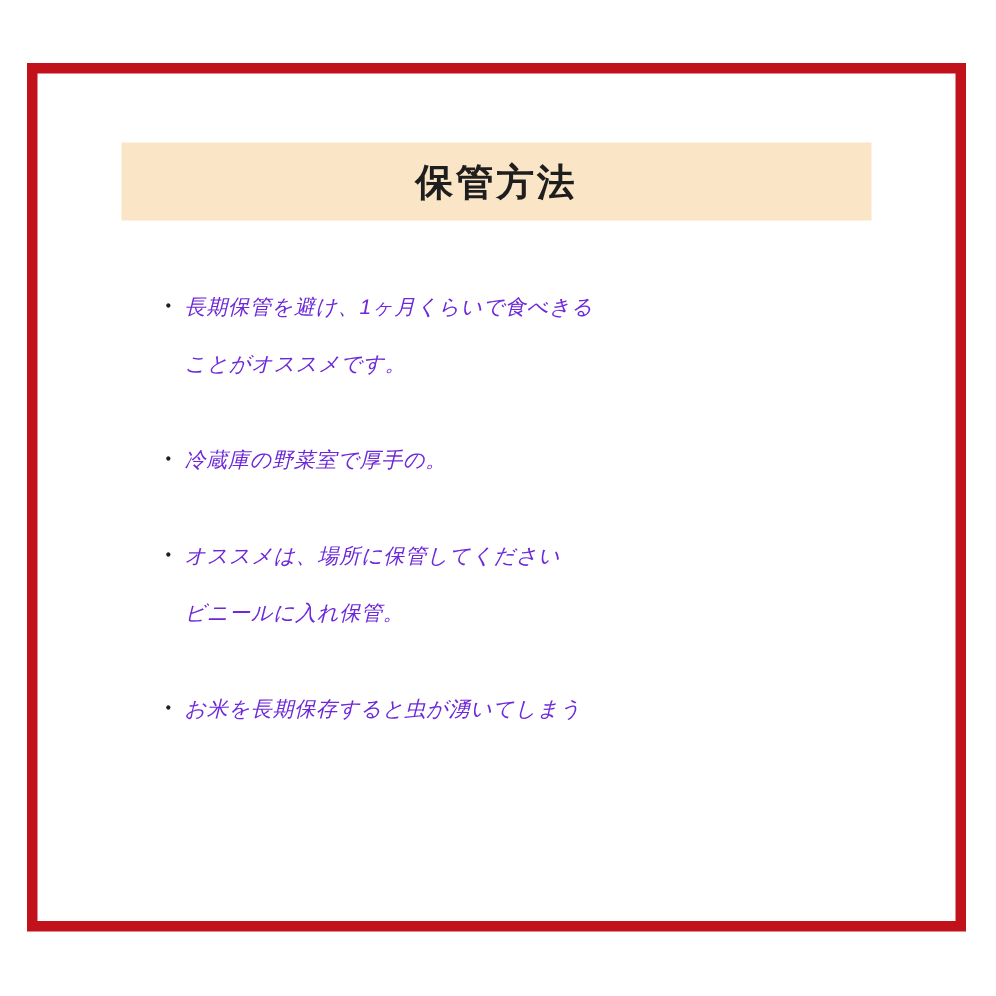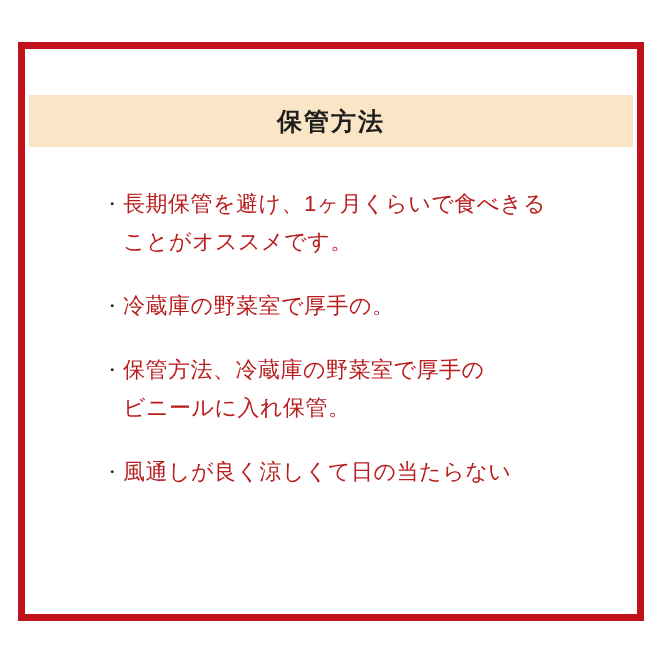--- a/index.html
+++ b/index.html
@@ -21,21 +21,21 @@
     position: absolute;
     left: 18px;
     top: 42px;
     width: 626px;
     height: 579px;
     box-sizing: border-box;
     border: 7px solid #C1121C;
     background: #ffffff;
   }
   .header-box {
-    width: 604px;
+    width: 500px;
     height: 52px;
     margin: 46px auto 0 auto;
     background: #FAE5C6;
     display: flex;
     align-items: center;
     justify-content: center;
   }
   .header-title {
     font-size: 25px;
     font-weight: 600;
@@ -53,25 +53,26 @@
     margin-bottom: 26px;
     color: #1E1E1E;
   }
   .bullet-marker {
     flex: 0 0 20px;
     font-size: 18px;
     line-height: 38px;
     color: #1E1E1E;
   }
   .bullet-text {
-    font-size: 22px;
+    font-size: 14px;
     line-height: 38px;
     font-weight: 500;
     letter-spacing: 0.5px;
-    color: #b91c1c;
+    color: #6d28d9;
+    font-style: italic;
   }
   .bullet-line {
     display: block;
     white-space: nowrap;
   }
 </style>
 </head>
 <body>
 
 <div class="canvas">
@@ -94,27 +95,27 @@
       <li class="bullet-item">
         <span class="bullet-marker">・</span>
         <span class="bullet-text">
           <span class="bullet-line">冷蔵庫の野菜室で厚手の。</span>
         </span>
       </li>
 
       <li class="bullet-item">
         <span class="bullet-marker">・</span>
         <span class="bullet-text">
-          <span class="bullet-line">保管方法、冷蔵庫の野菜室で厚手の</span>
+          <span class="bullet-line">オススメは、場所に保管してください</span>
           <span class="bullet-line">ビニールに入れ保管。</span>
         </span>
       </li>
 
       <li class="bullet-item">
         <span class="bullet-marker">・</span>
         <span class="bullet-text">
-          <span class="bullet-line">風通しが良く涼しくて日の当たらない</span>
+          <span class="bullet-line">お米を長期保存すると虫が湧いてしまう</span>
         </span>
       </li>
 
     </ul>
   </div>
 </div>
 
 </body></html>

